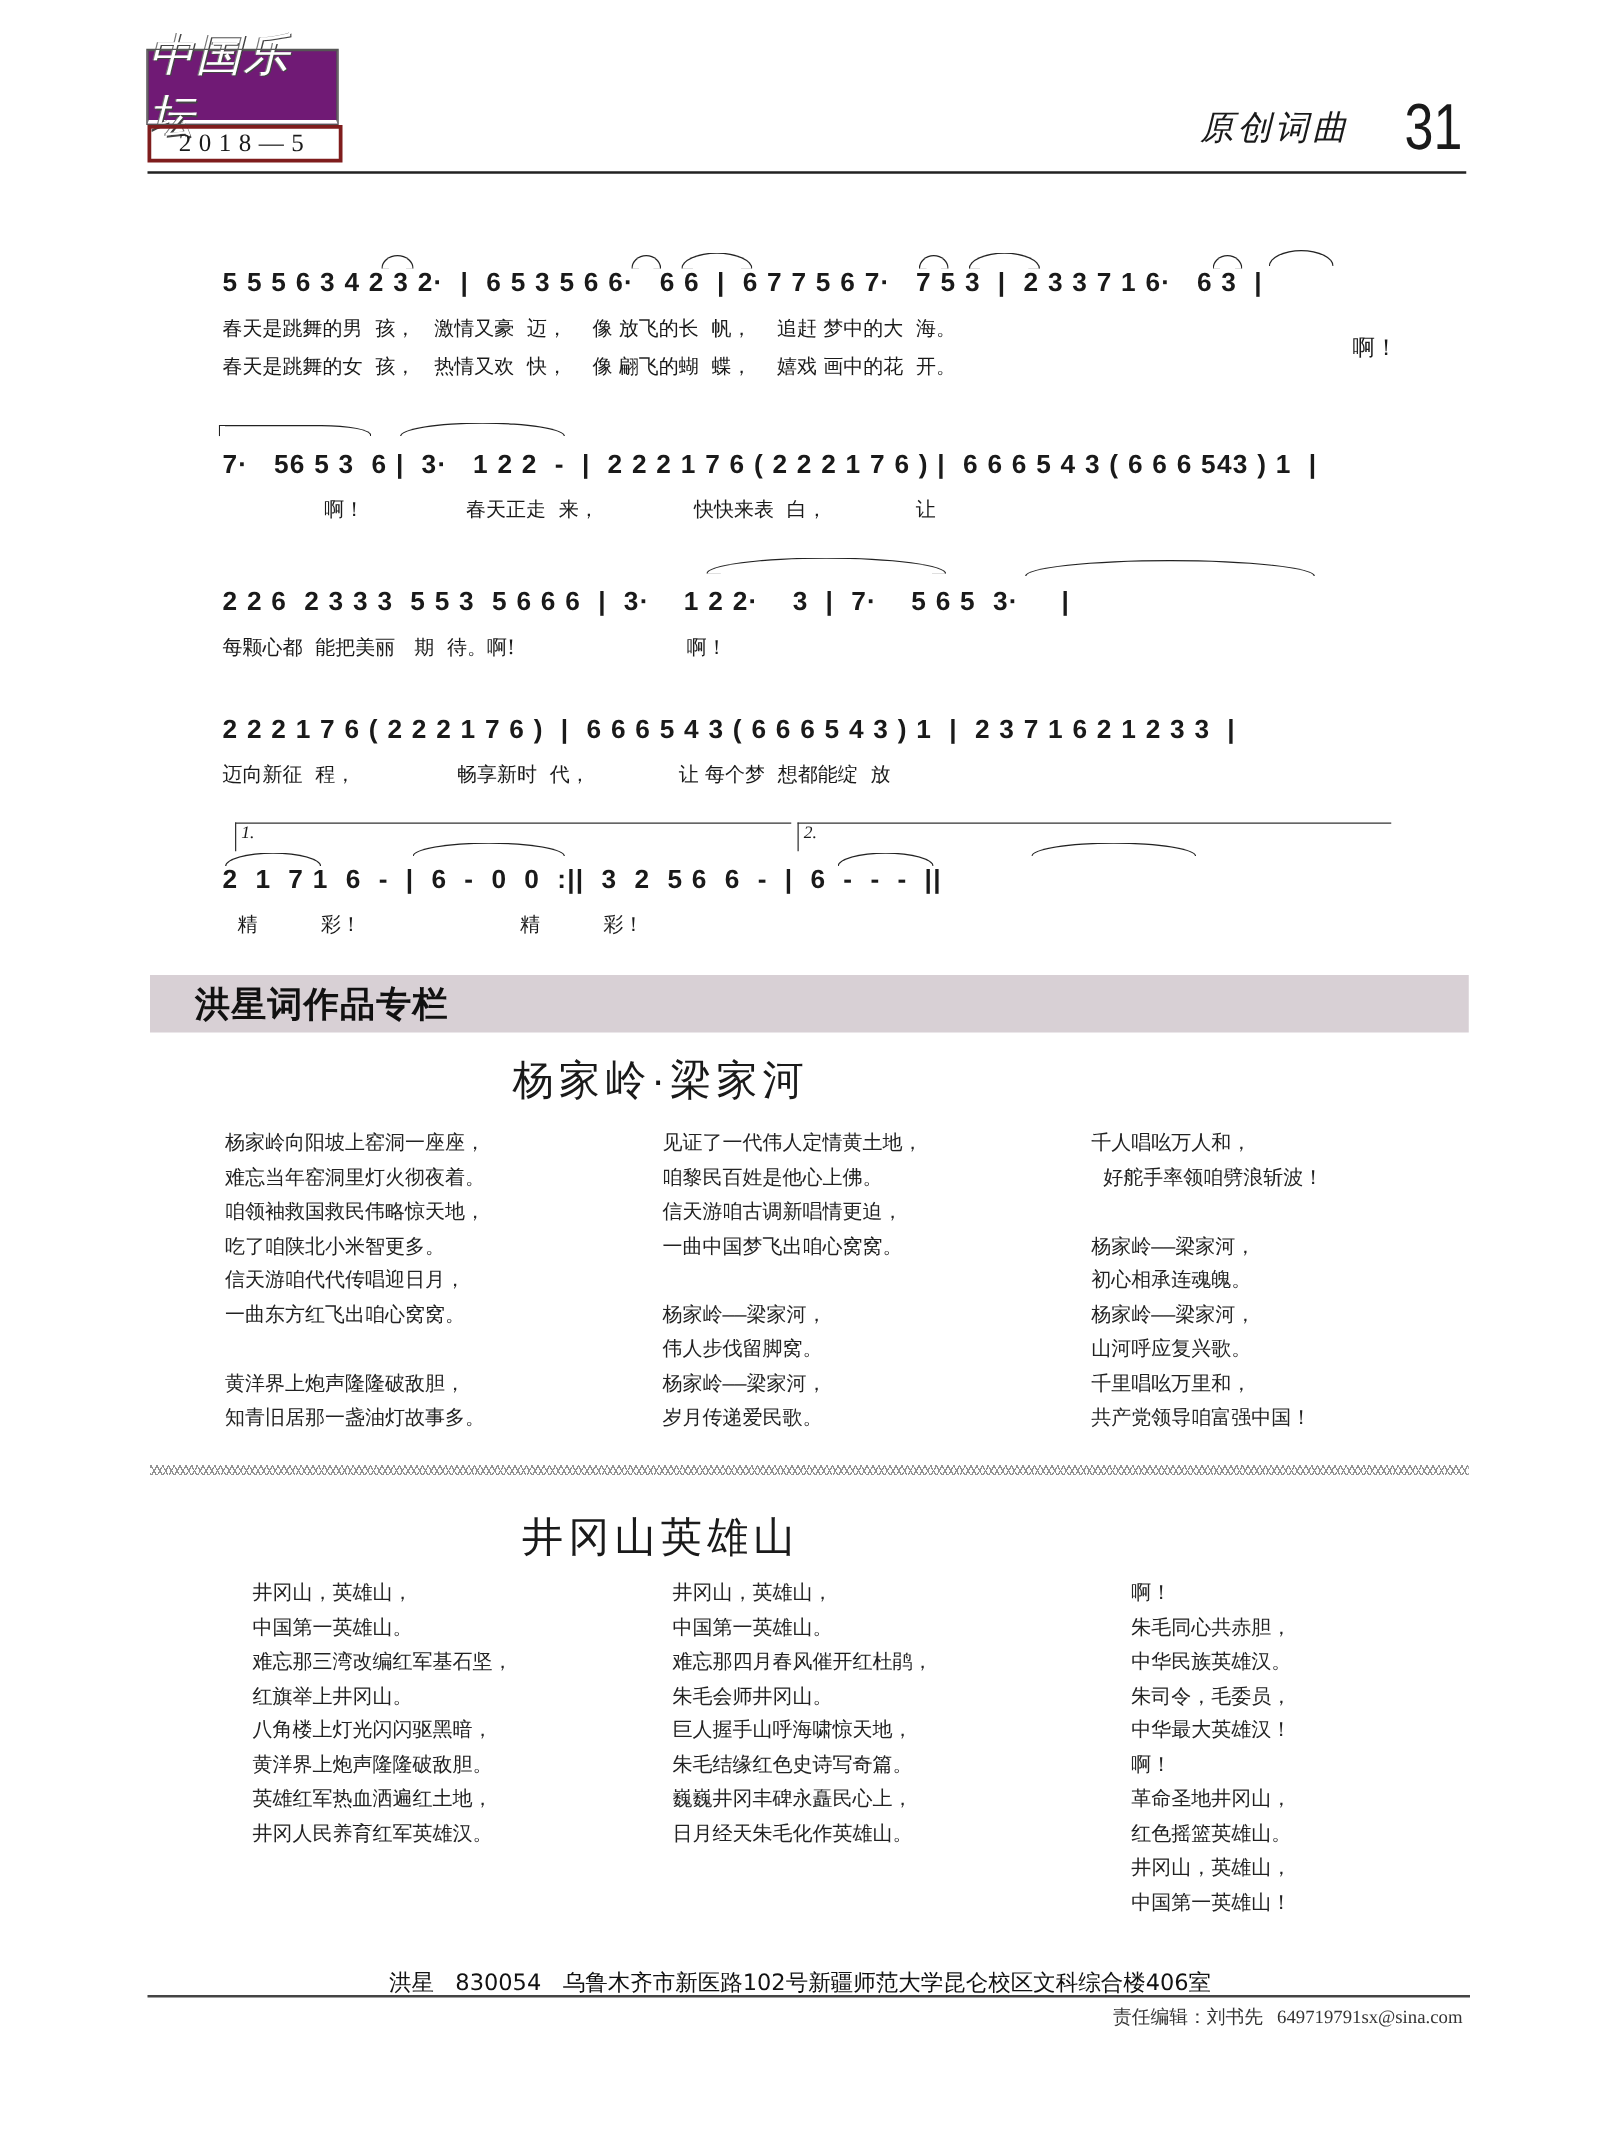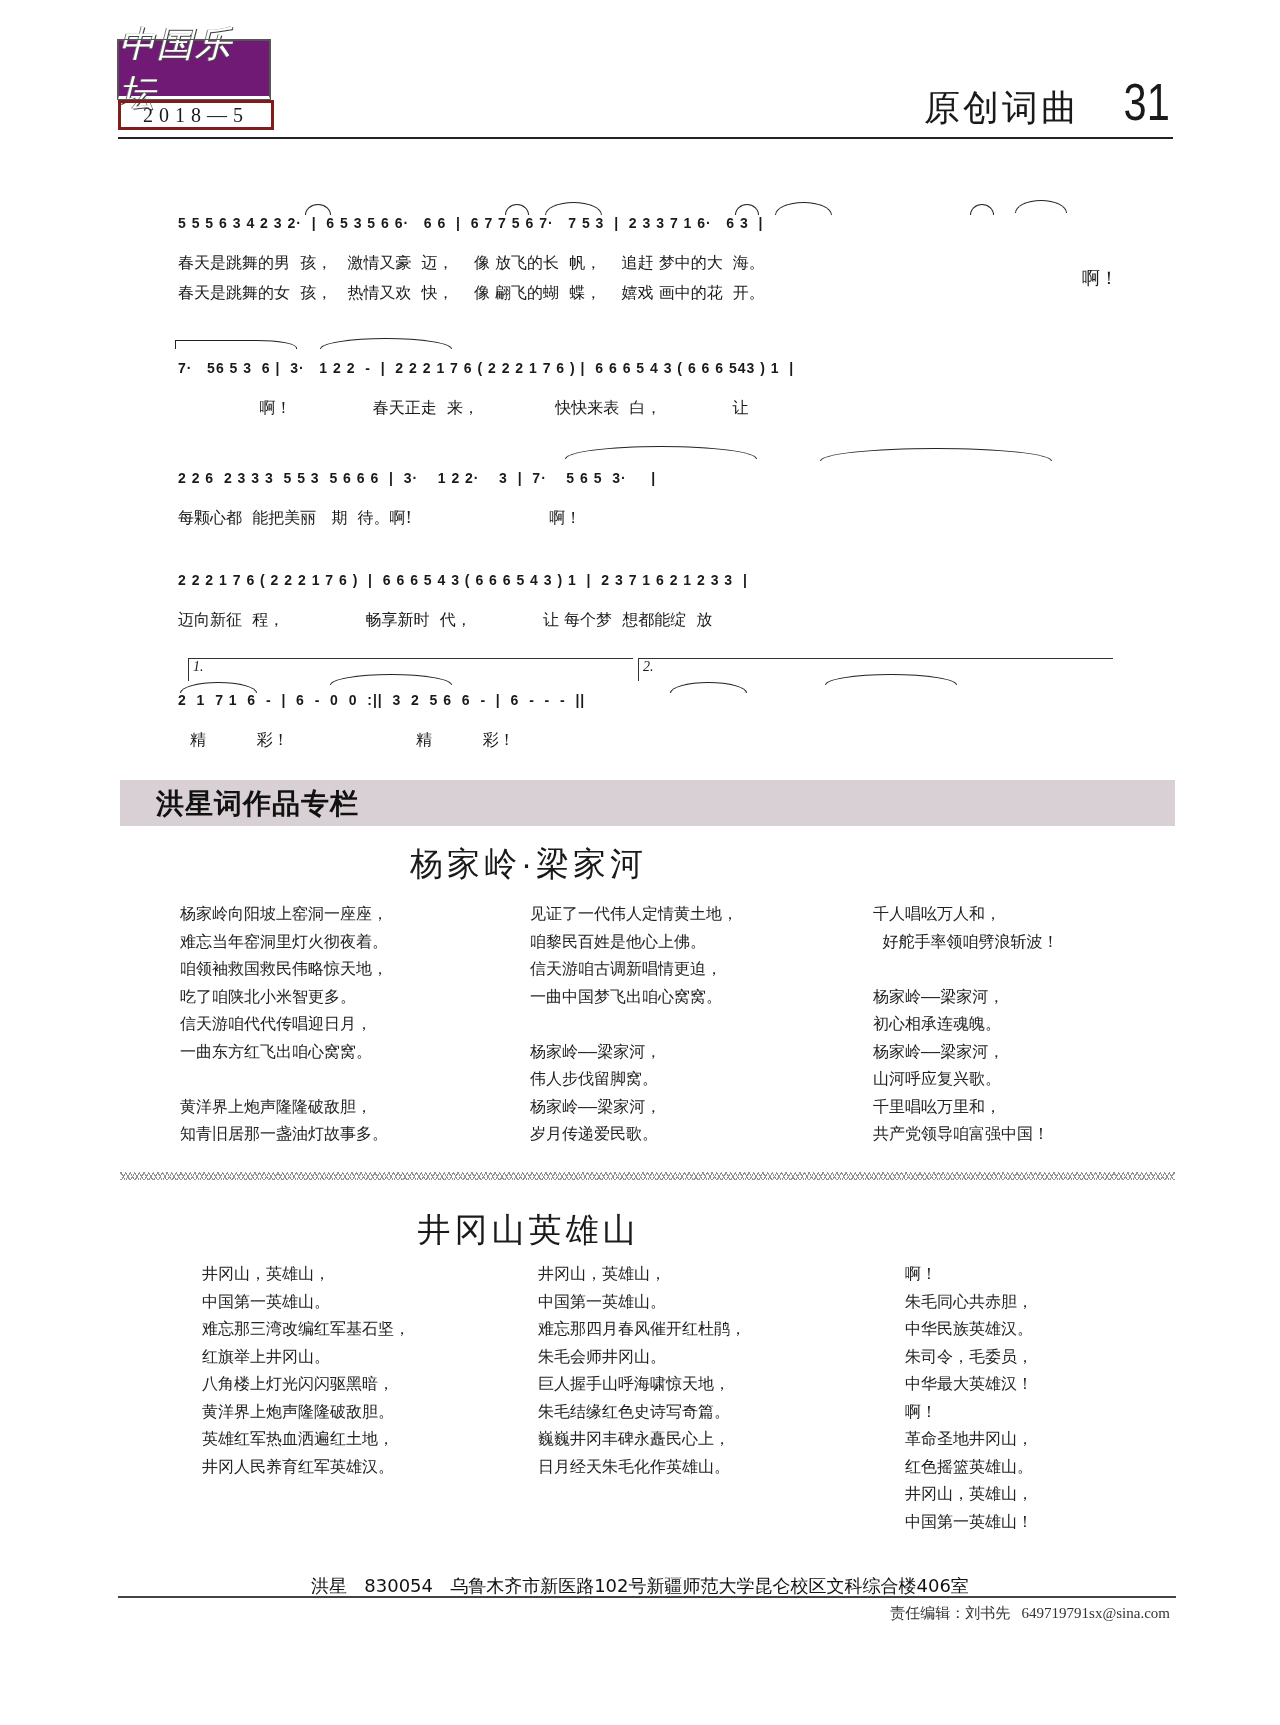--- a/index.html
+++ b/index.html
@@ -9,29 +9,29 @@
 
   
   .masthead { left: 118px; top: 40px; width: 150px; height: 55px; background: #701a75;
               border: 1px solid #555; border-bottom: 3px solid #fff; outline: 1px solid #555;
               display: flex; align-items: center; justify-content: center;
               font-family: "DejaVu Serif", serif; font-style: italic; font-size: 36px;
               color: #fff; text-shadow: 1px 1px 0 #444, -1px 0 0 #777; letter-spacing: 2px; }
   .issue { left: 118px; top: 100px; width: 150px; height: 24px; border: 3px solid #7f1d1d;
            font-family: "Liberation Serif", serif; font-size: 20px; letter-spacing: 6px;
            text-align: center; line-height: 24px; }
-  .section-title { right: 214px; top: 84px; font-size: 36px; font-family: "DejaVu Sans", sans-serif;
-                   font-weight: 300; letter-spacing: 3px; }
+  .section-title { right: 214px; top: 84px; font-size: 27px; font-family: "DejaVu Sans", sans-serif;
+                   font-weight: 300; letter-spacing: 3px; font-style: italic; }
   .page-number { right: 110px; top: 72px; font-size: 52px; font-family: "Liberation Sans", sans-serif;
                  transform: scaleX(0.8); transform-origin: right; }
   .header-rule { left: 118px; top: 137px; width: 1055px; height: 2px; background: #222; }
 
   
   .score-line { left: 178px; width: 950px; font-family: "Liberation Sans", sans-serif;
-                font-weight: bold; font-size: 14px; white-space: pre; letter-spacing: 1px; }
+                font-weight: bold; font-size: 21px; white-space: pre; letter-spacing: 1px; }
   .lyric { left: 178px; font-size: 16px; white-space: pre; font-family: "DejaVu Serif", serif; }
   .tie { position: absolute; border: 1.5px solid #222; border-bottom: none; border-radius: 50% 50% 0 0 / 100% 100% 0 0; }
   .volta { position: absolute; border-left: 1px solid #333; border-top: 1px solid #333; font-size: 14px; font-style: italic;
            font-family: "Liberation Serif", serif; padding-left: 4px; }
 
   
   .banner { left: 120px; top: 780px; width: 1055px; height: 46px; background: #d8d0d5; }
   .banner-title { left: 156px; top: 785px; font-family: Liberation Sans, sans-serif; font-weight: bold;
                   font-size: 28px; letter-spacing: 1px; color: #111; }
 

